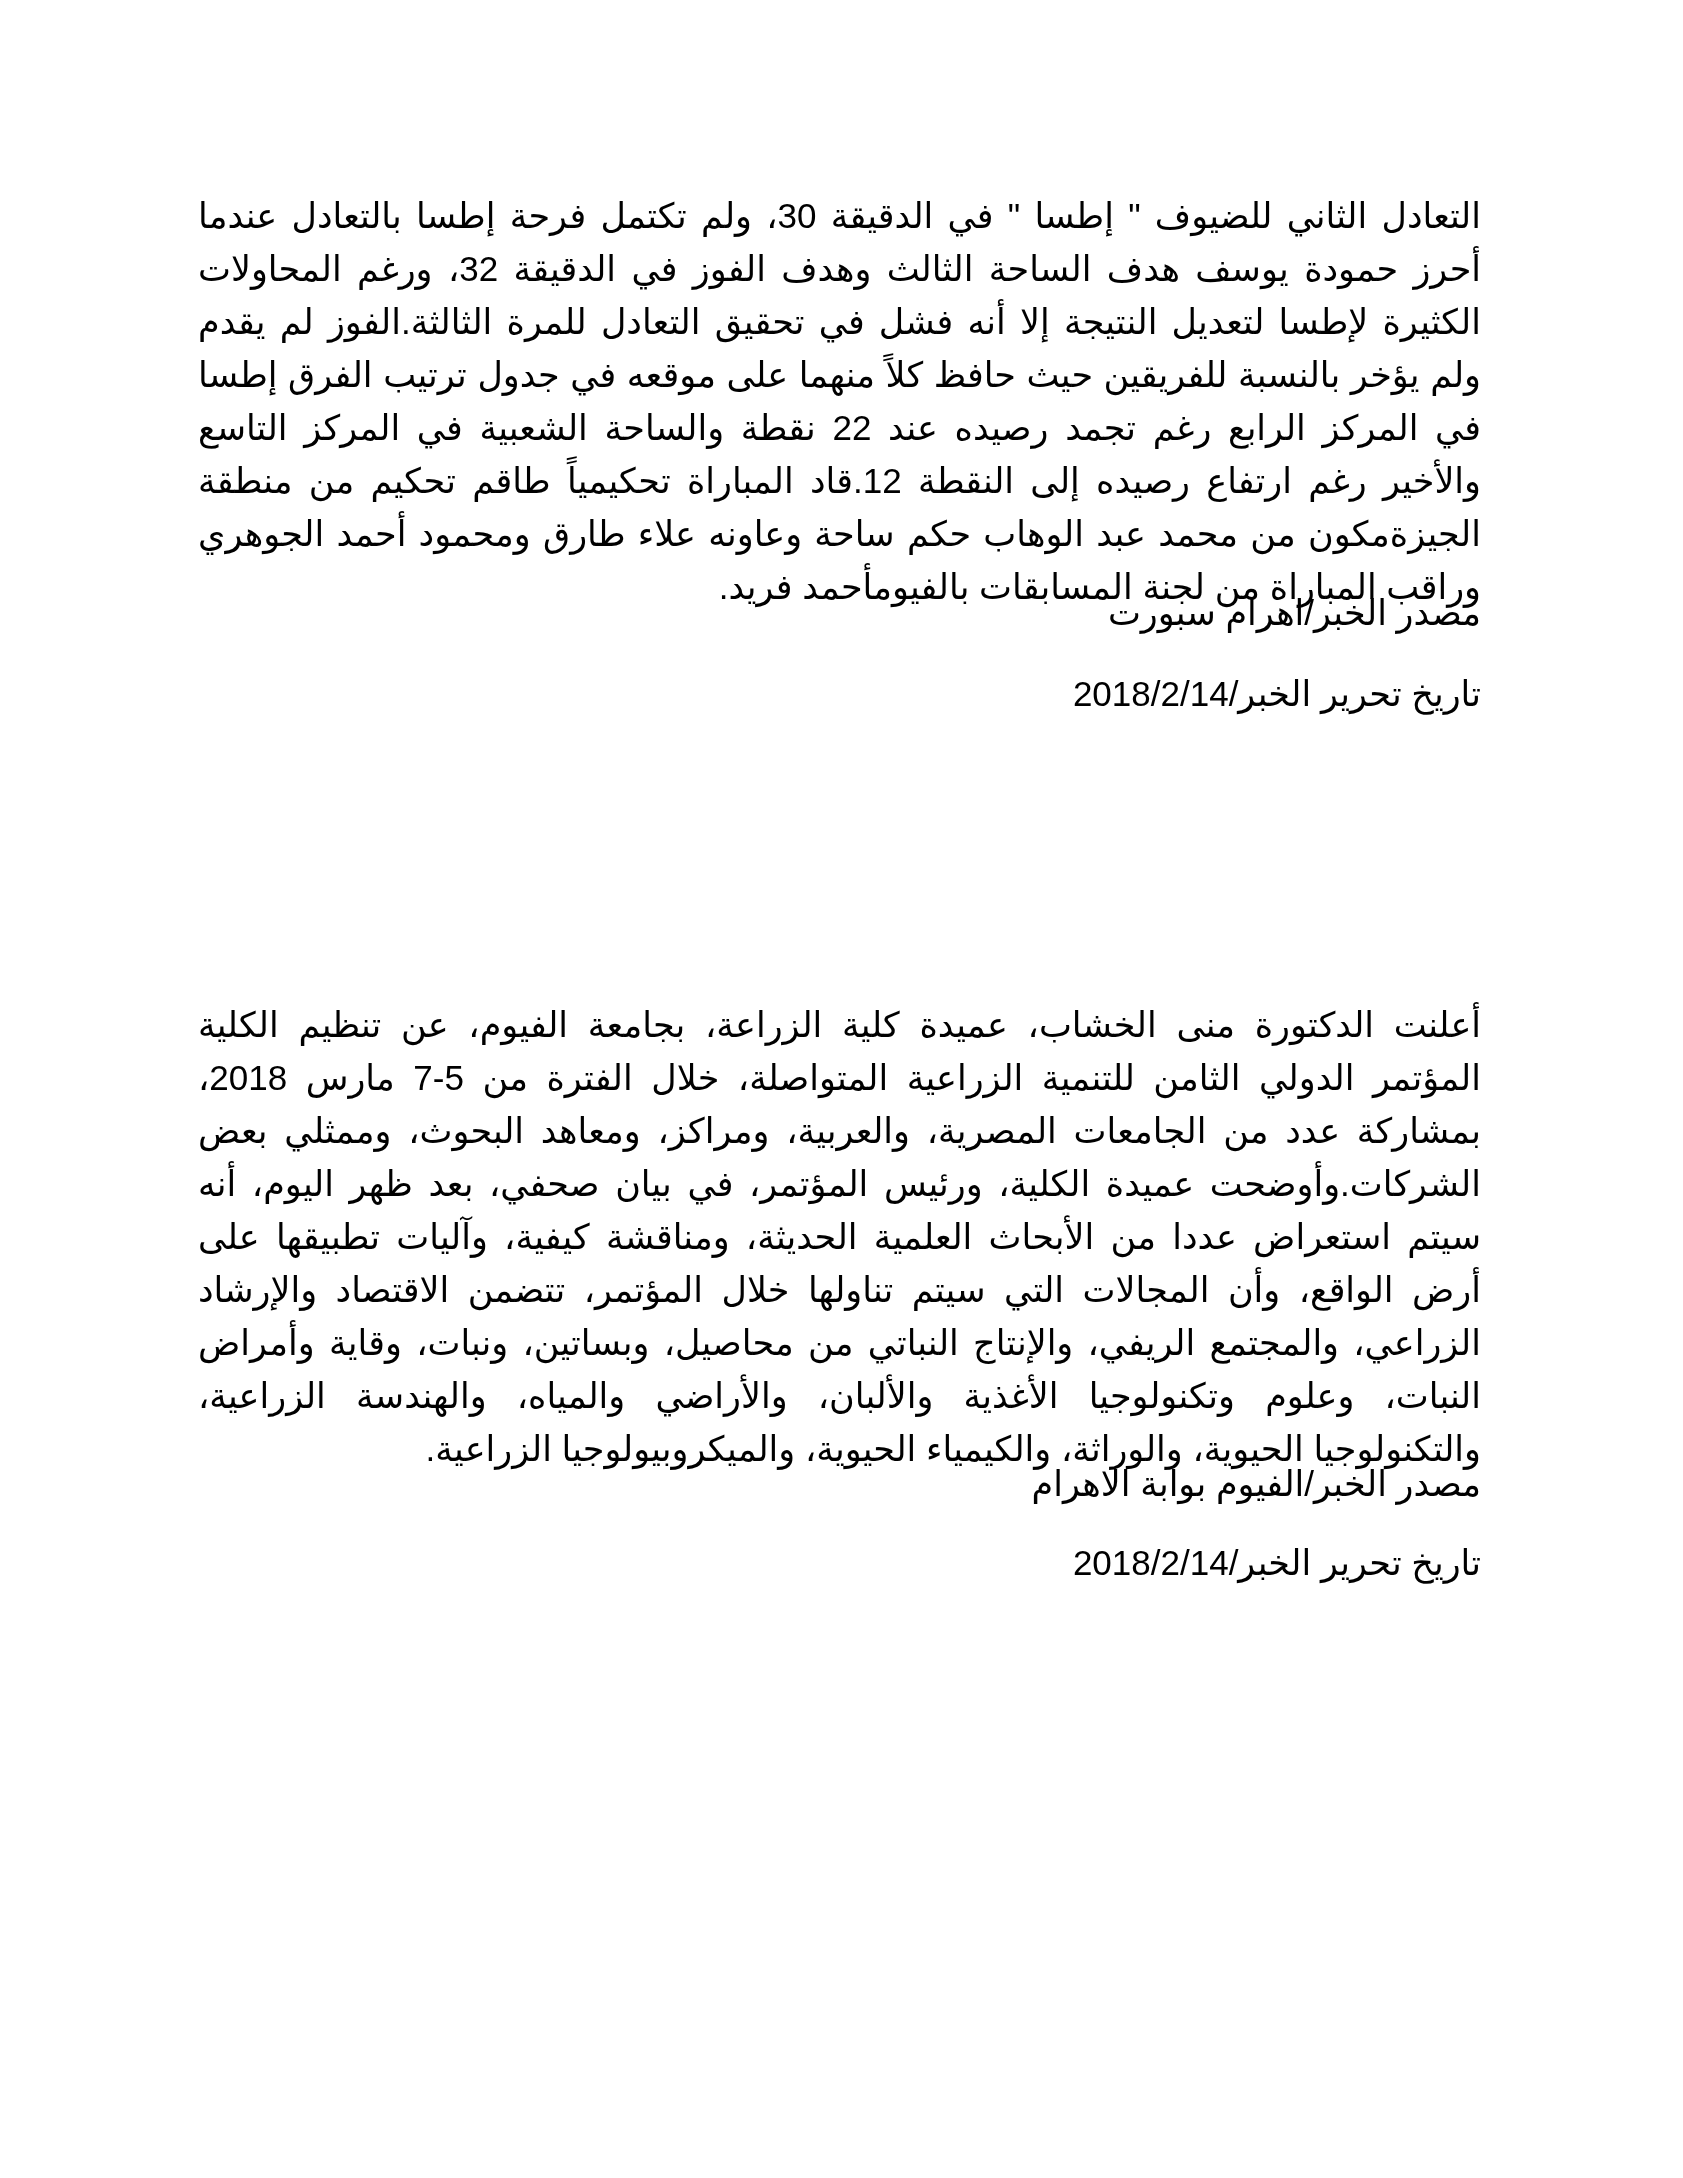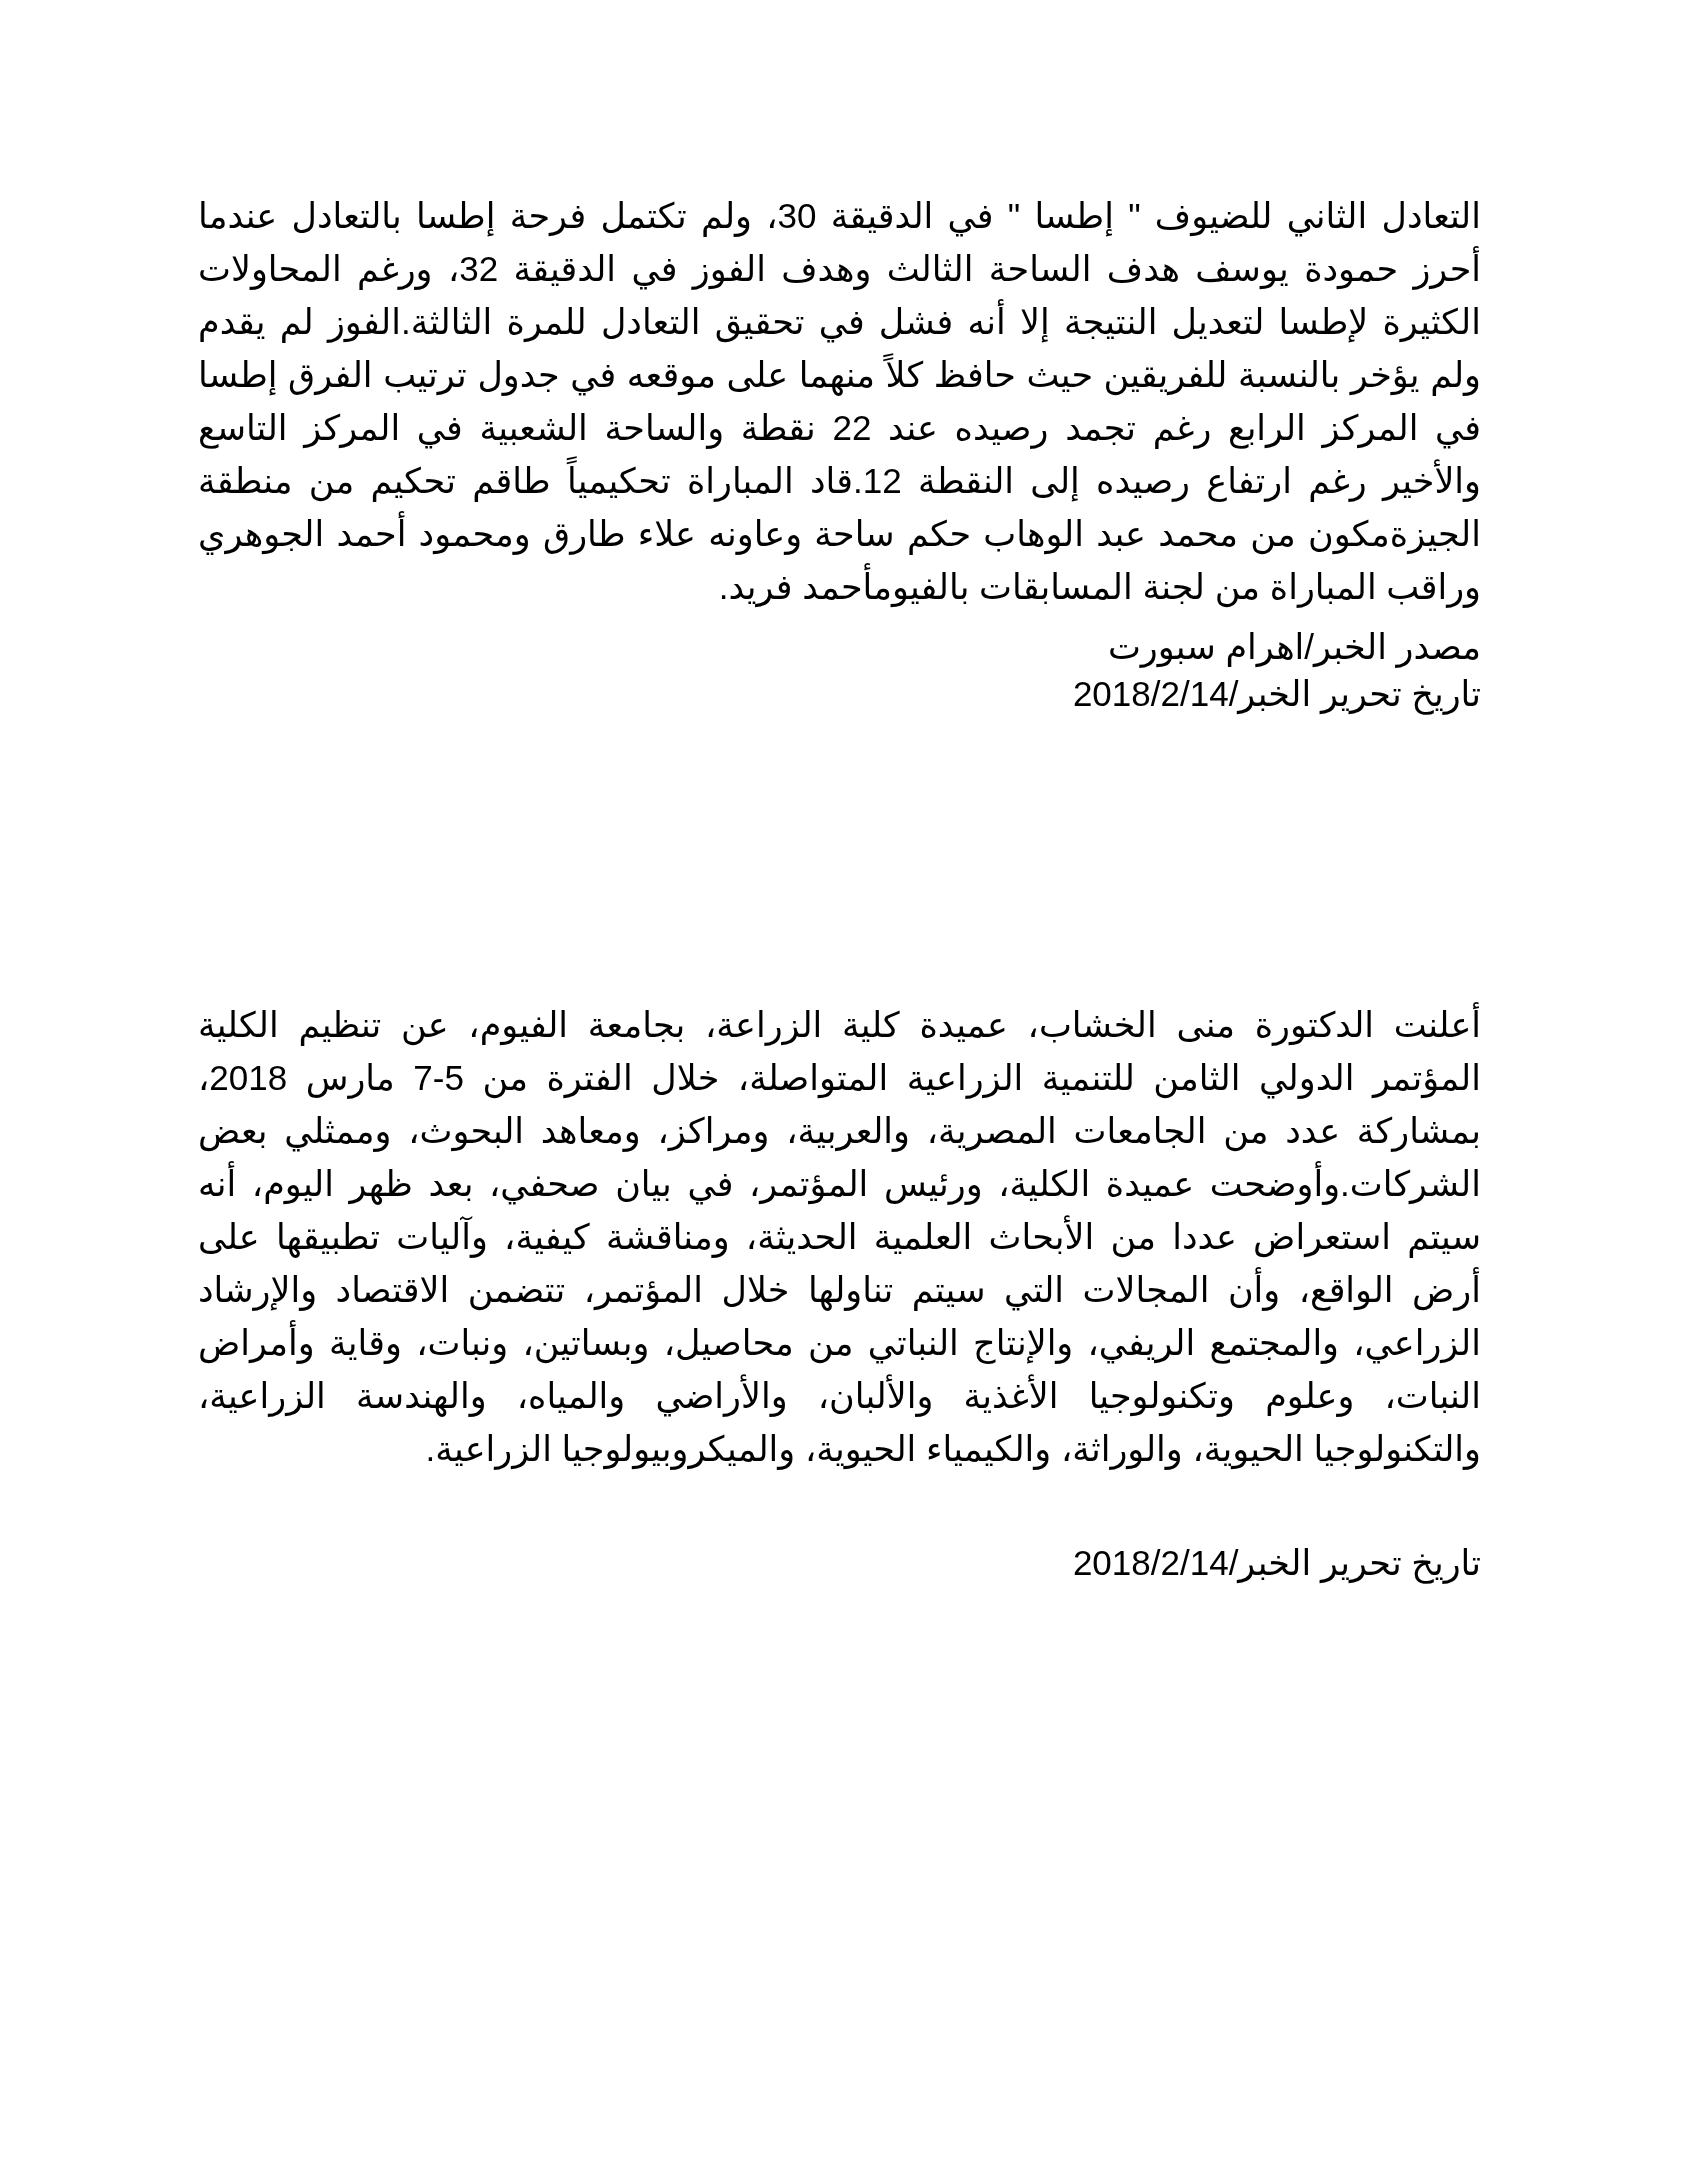--- a/index.html
+++ b/index.html
@@ -11,24 +11,25 @@
   .line { font-size: 35px; line-height: 53px; text-align: right; margin: 0; white-space: nowrap; }
   .heading { font-size: 41px; font-weight: bold; line-height: 63px; text-align: center; margin: 0; }
 </style>
 </head>
 <body>
 
 <div class="page">
 
   <p class="block para" style="top:189px;">التعادل الثاني للضيوف " إطسا " في الدقيقة 30، ولم تكتمل فرحة إطسا بالتعادل عندما أحرز حمودة يوسف هدف الساحة الثالث وهدف الفوز في الدقيقة 32، ورغم المحاولات الكثيرة لإطسا لتعديل النتيجة إلا أنه فشل في تحقيق التعادل للمرة الثالثة.الفوز لم يقدم ولم يؤخر بالنسبة للفريقين حيث حافظ كلاً منهما على موقعه في جدول ترتيب الفرق إطسا في المركز الرابع رغم تجمد رصيده عند 22 نقطة والساحة الشعبية في المركز التاسع والأخير رغم ارتفاع رصيده إلى النقطة 12.قاد المباراة تحكيمياً طاقم تحكيم من منطقة الجيزةمكون من محمد عبد الوهاب حكم ساحة وعاونه علاء طارق ومحمود أحمد الجوهري وراقب المباراة من لجنة المسابقات بالفيومأحمد فريد.</p>
 
-  <p class="block line" style="top:620px;">مصدر الخبر/اهرام سبورت</p>
+  <p class="block line" style="top:586px;">مصدر الخبر/اهرام سبورت</p>
 
   <p class="block line" style="top:667px;">تاريخ تحرير الخبر/2018/2/14</p>
 
 
   <p class="block para" style="top:998px;">أعلنت الدكتورة منى الخشاب، عميدة كلية الزراعة، بجامعة الفيوم، عن تنظيم الكلية المؤتمر الدولي الثامن للتنمية الزراعية المتواصلة، خلال الفترة من 5-7 مارس 2018، بمشاركة عدد من الجامعات المصرية، والعربية، ومراكز، ومعاهد البحوث، وممثلي بعض الشركات.وأوضحت عميدة الكلية، ورئيس المؤتمر، في بيان صحفي، بعد ظهر اليوم، أنه سيتم استعراض عددا من الأبحاث العلمية الحديثة، ومناقشة كيفية، وآليات تطبيقها على أرض الواقع، وأن المجالات التي سيتم تناولها خلال المؤتمر، تتضمن الاقتصاد والإرشاد الزراعي، والمجتمع الريفي، والإنتاج النباتي من محاصيل، وبساتين، ونبات، وقاية وأمراض النبات، وعلوم وتكنولوجيا الأغذية والألبان، والأراضي والمياه، والهندسة الزراعية، والتكنولوجيا الحيوية، والوراثة، والكيمياء الحيوية، والميكروبيولوجيا الزراعية.</p>
 
+  <p class="block line" style="top:1457px;">مصدر الخبر/الفيوم بوابة الاهرام</p>
 
   <p class="block line" style="top:1536px;">تاريخ تحرير الخبر/2018/2/14</p>
 
 </div>
 
 
 </body></html>

